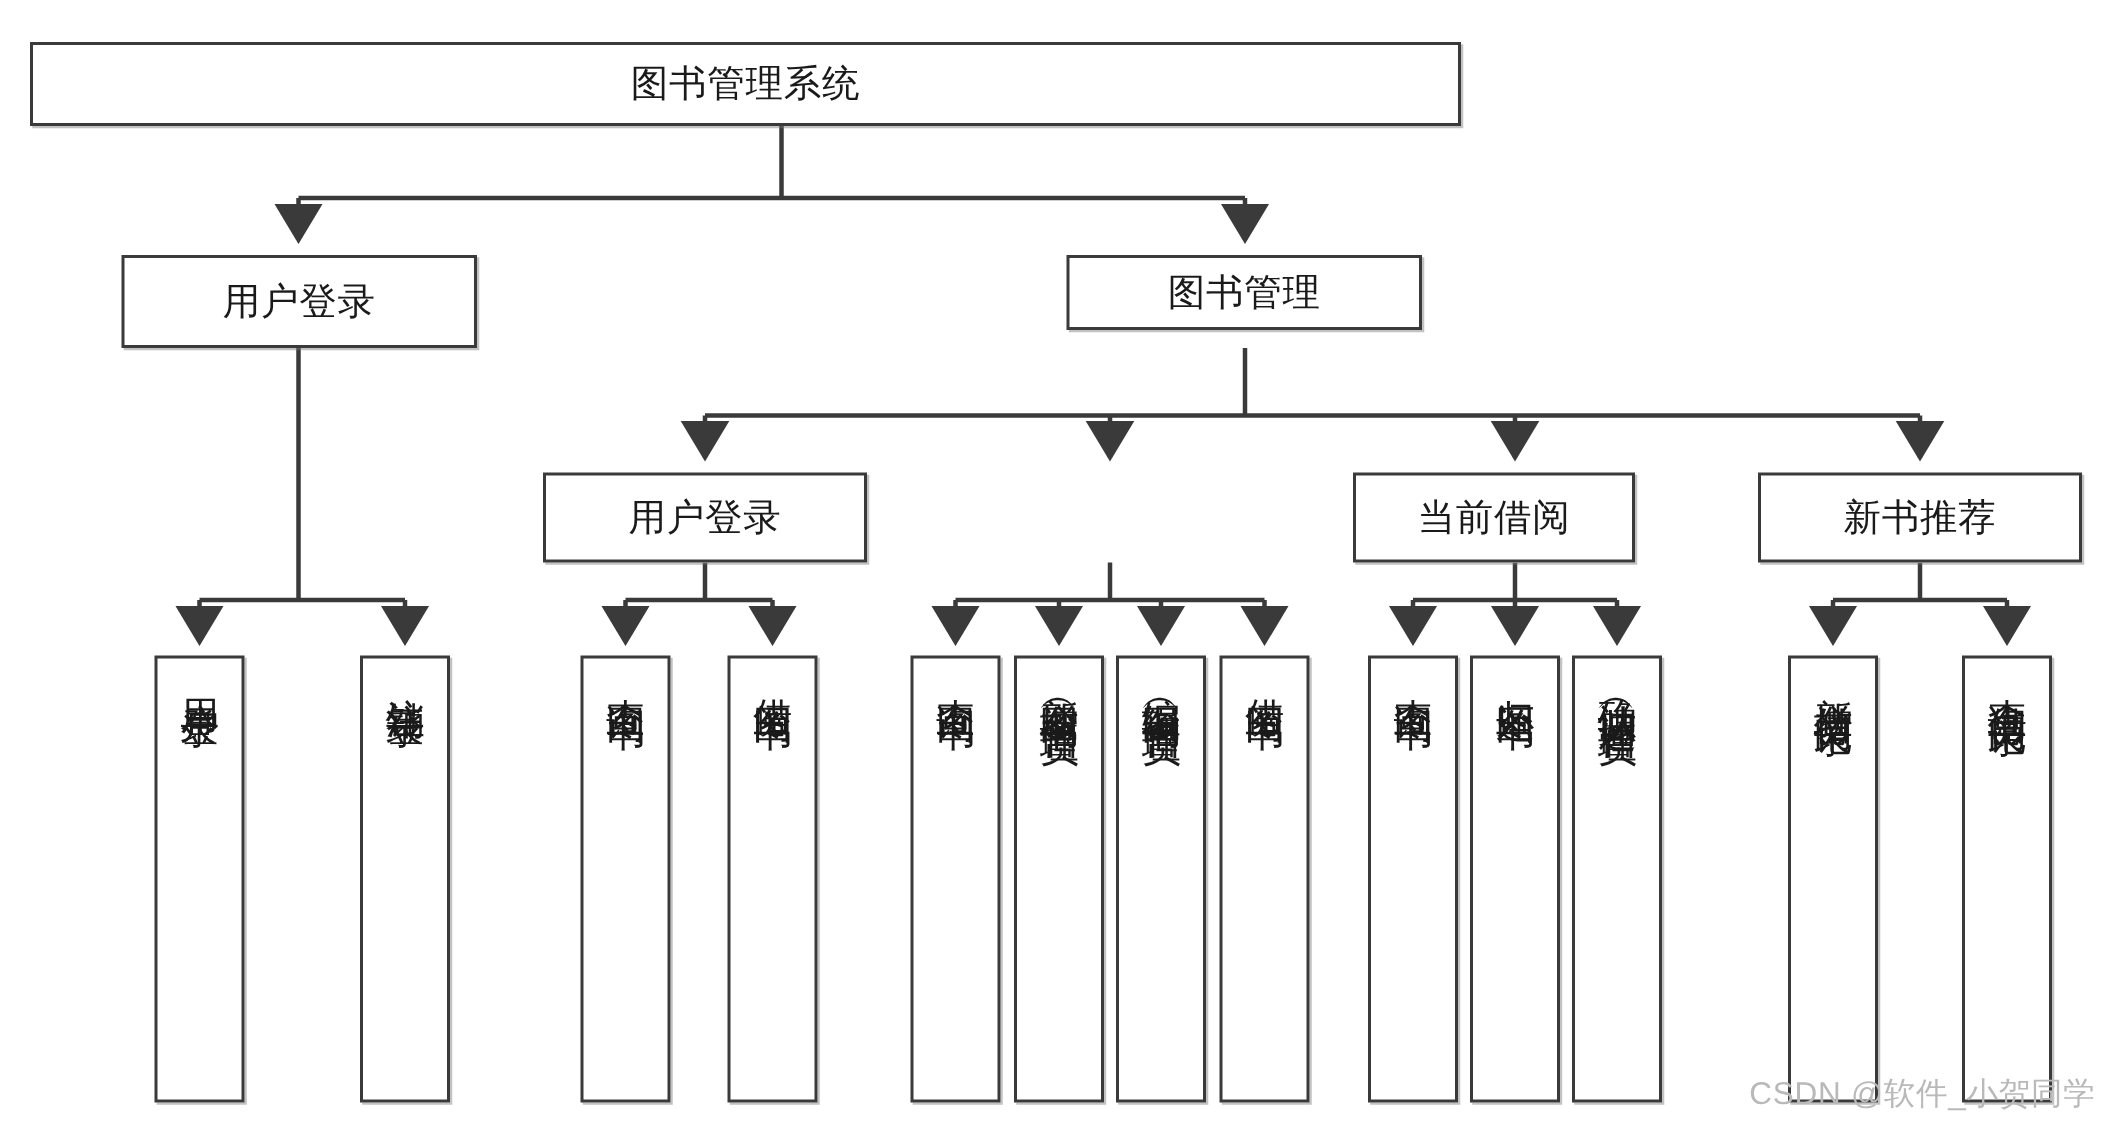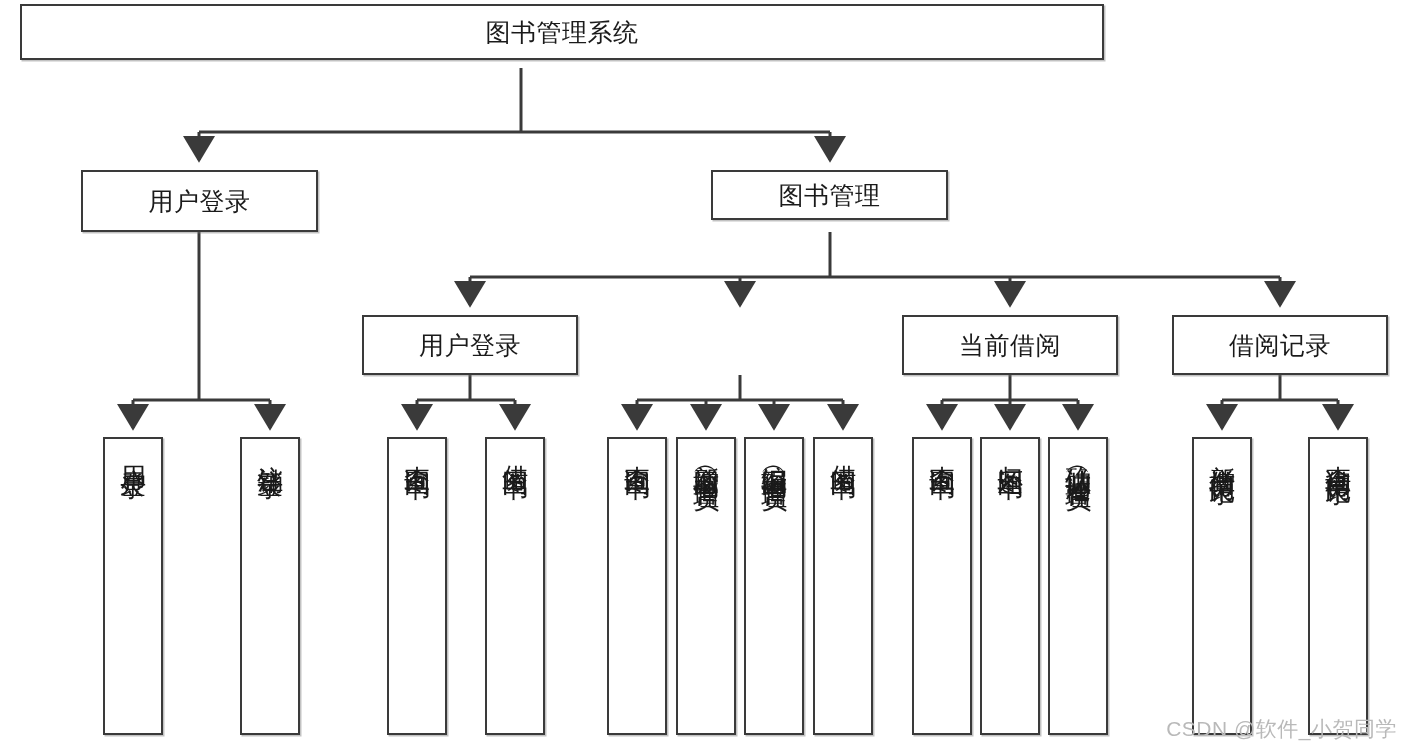--- a/index.html
+++ b/index.html
@@ -122,39 +122,39 @@
       <path d="M 1010 400 L 1010 428" marker-end="url(#arrow)"></path>
       <path d="M 1078 400 L 1078 428" marker-end="url(#arrow)"></path>
 
       <path d="M 1280 375 L 1280 400"></path>
       <path d="M 1222 400 L 1338 400"></path>
       <path d="M 1222 400 L 1222 428" marker-end="url(#arrow)"></path>
       <path d="M 1338 400 L 1338 428" marker-end="url(#arrow)"></path>
     </g>
   </svg>
 
-  <div class="node root h" style="left:20px; top:4px; width:1084px; height:56px;">
+  <div class="node root h" style="left:20px; top:28px; width:954px; height:56px;">
     <span class="label">图书管理系统</span>
   </div>
 
   <div class="node h" style="left:81px; top:170px; width:237px; height:62px;">
     <span class="label">用户登录</span>
   </div>
   <div class="node h" style="left:711px; top:170px; width:237px; height:50px;">
     <span class="label">图书管理</span>
   </div>
 
   <div class="node h" style="left:362px; top:315px; width:216px; height:60px;">
     <span class="label">用户登录</span>
   </div>
-  <div class="node h" style="left:902px; top:315px; width:216px; height:60px;">
+  <div class="node h" style="left:902px; top:315px; width:188px; height:60px;">
     <span class="label">当前借阅</span>
   </div>
   <div class="node h" style="left:1172px; top:315px; width:216px; height:60px;">
-    <span class="label">借阅记录</span>
+    <span class="label">新书推荐</span>
   </div>
 
   <div class="node v" style="left:103px; top:437px; width:60px; height:298px;">
     <span class="label">用户登录</span>
   </div>
   <div class="node v" style="left:240px; top:437px; width:60px; height:298px;">
     <span class="label">注销登录</span>
   </div>
 
   <div class="node v" style="left:387px; top:437px; width:60px; height:298px;">

